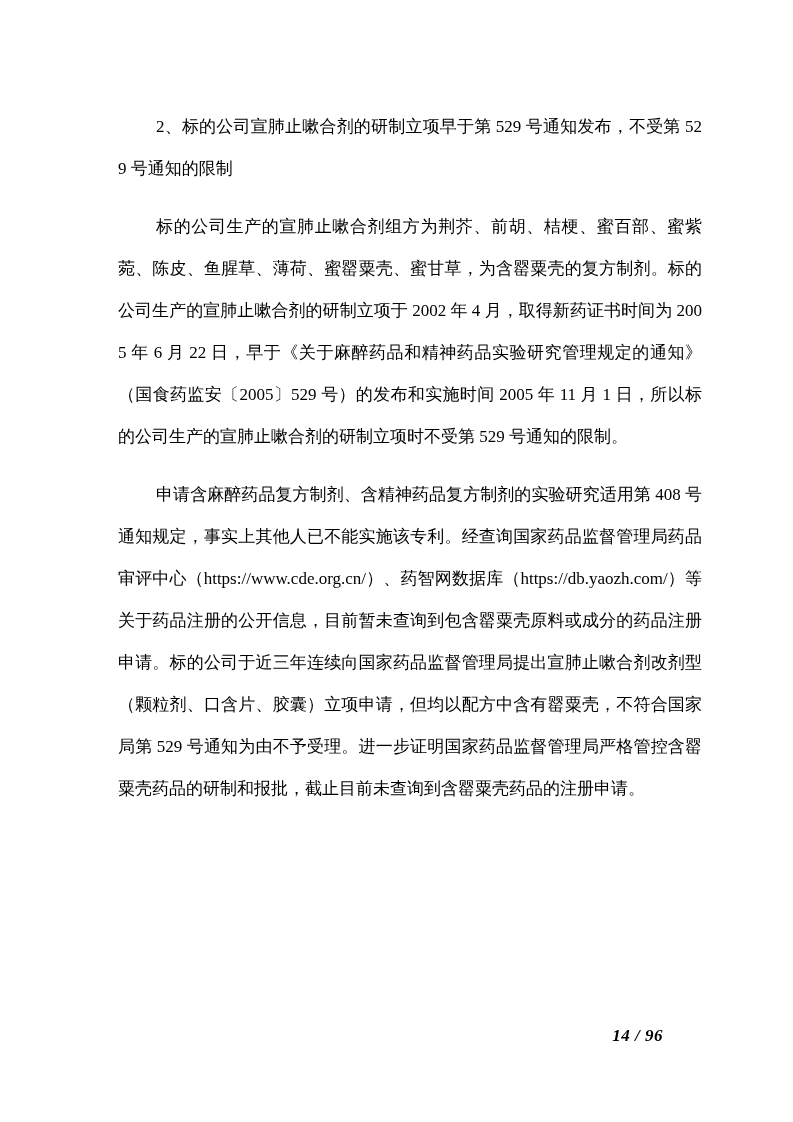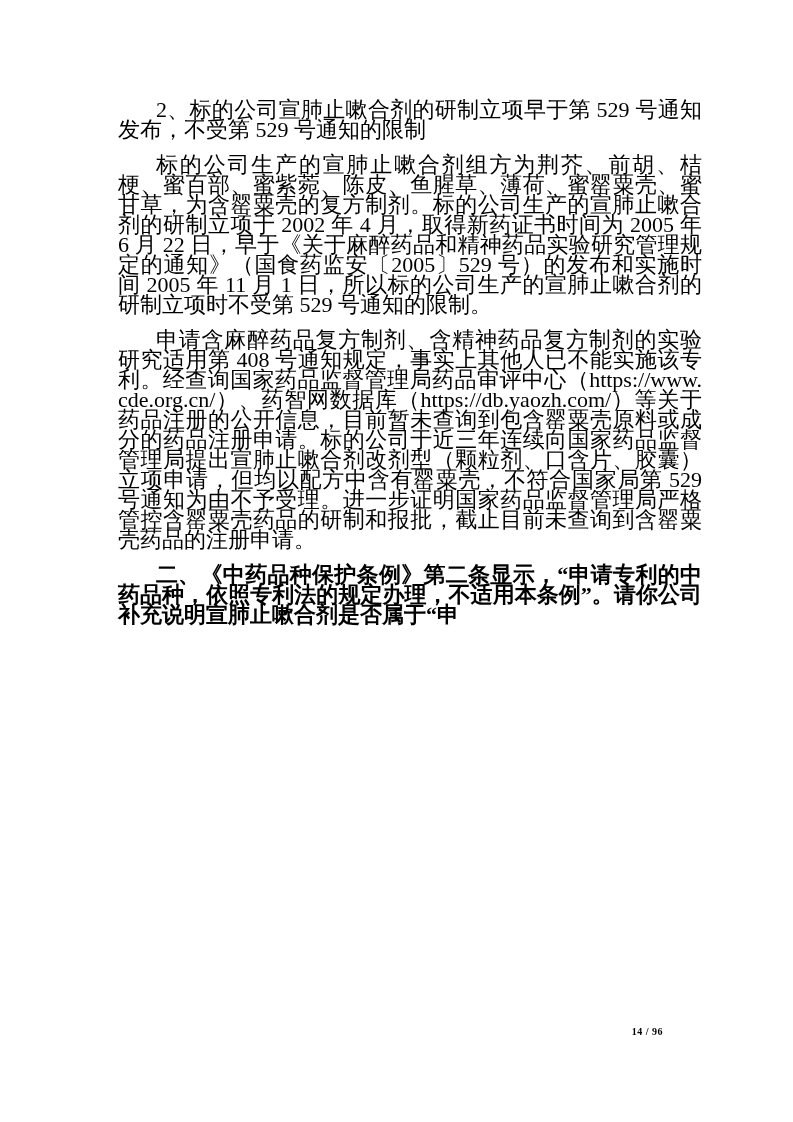--- a/index.html
+++ b/index.html
@@ -16,45 +16,45 @@
     font-family: "Liberation Serif", "DejaVu Serif", serif;
     overflow: hidden;
   }
   .content {
     position: absolute;
     left: 118px;
     top: 90px;
     width: 584px;
   }
   .para {
-    font-size: 22px;
-    line-height: 20px;
+    font-size: 17px;
+    line-height: 42px;
     text-align: justify;
     text-justify: inter-character;
     text-indent: 38px;
-    margin: 10px 0 15px 0;
+    margin: 16px 0 15px 0;
     word-break: break-all;
   }
   .para.bold {
     font-weight: bold;
   }
   .page-number {
     position: absolute;
     top: 1026px;
     right: 130px;
-    font-size: 10px;
+    font-size: 17px;
     font-weight: bold;
     letter-spacing: 0.5px;
+    font-style: italic;
   }
 </style>
 </head>
 <body>
 
 <div class="page">
   <div class="content">
     <p class="para">2、标的公司宣肺止嗽合剂的研制立项早于第 529 号通知发布，不受第 529 号通知的限制</p>
     <p class="para">标的公司生产的宣肺止嗽合剂组方为荆芥、前胡、桔梗、蜜百部、蜜紫菀、陈皮、鱼腥草、薄荷、蜜罂粟壳、蜜甘草，为含罂粟壳的复方制剂。标的公司生产的宣肺止嗽合剂的研制立项于 2002 年 4 月，取得新药证书时间为 2005 年 6 月 22 日，早于《关于麻醉药品和精神药品实验研究管理规定的通知》（国食药监安〔2005〕529 号）的发布和实施时间 2005 年 11 月 1 日，所以标的公司生产的宣肺止嗽合剂的研制立项时不受第 529 号通知的限制。</p>
     <p class="para">申请含麻醉药品复方制剂、含精神药品复方制剂的实验研究适用第 408 号通知规定，事实上其他人已不能实施该专利。经查询国家药品监督管理局药品审评中心（https://www.cde.org.cn/）、药智网数据库（https://db.yaozh.com/）等关于药品注册的公开信息，目前暂未查询到包含罂粟壳原料或成分的药品注册申请。标的公司于近三年连续向国家药品监督管理局提出宣肺止嗽合剂改剂型（颗粒剂、口含片、胶囊）立项申请，但均以配方中含有罂粟壳，不符合国家局第 529 号通知为由不予受理。进一步证明国家药品监督管理局严格管控含罂粟壳药品的研制和报批，截止目前未查询到含罂粟壳药品的注册申请。</p>
-    <p class="para bold">二、《中药品种保护条例》第二条显示，“申请专利的中药品种，依照专利法的规定办理，不适用本条例”。请你公司补充说明宣肺止嗽合剂是否属于“申</p>
   </div>
 
   <div class="page-number">14 / 96</div>
 </div>
 
 </body></html>

